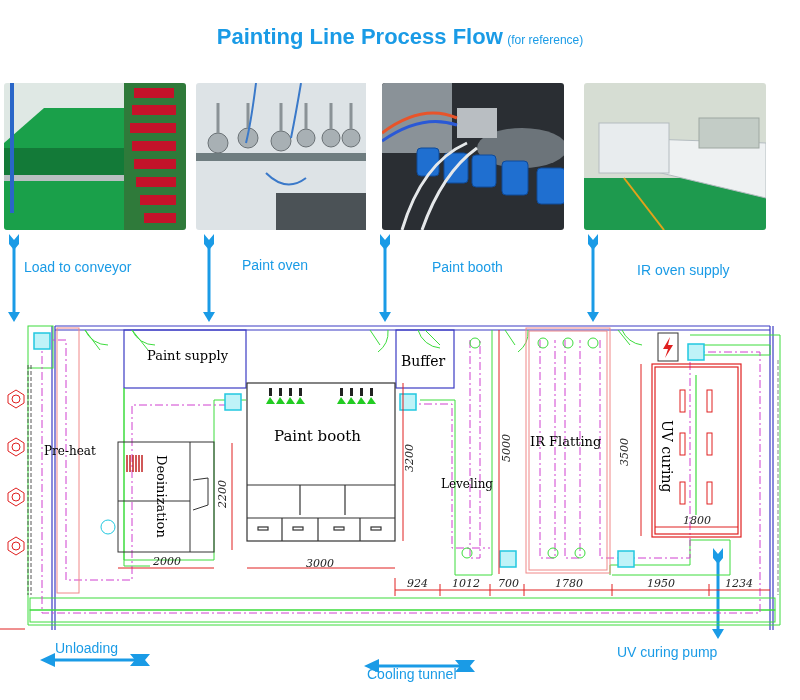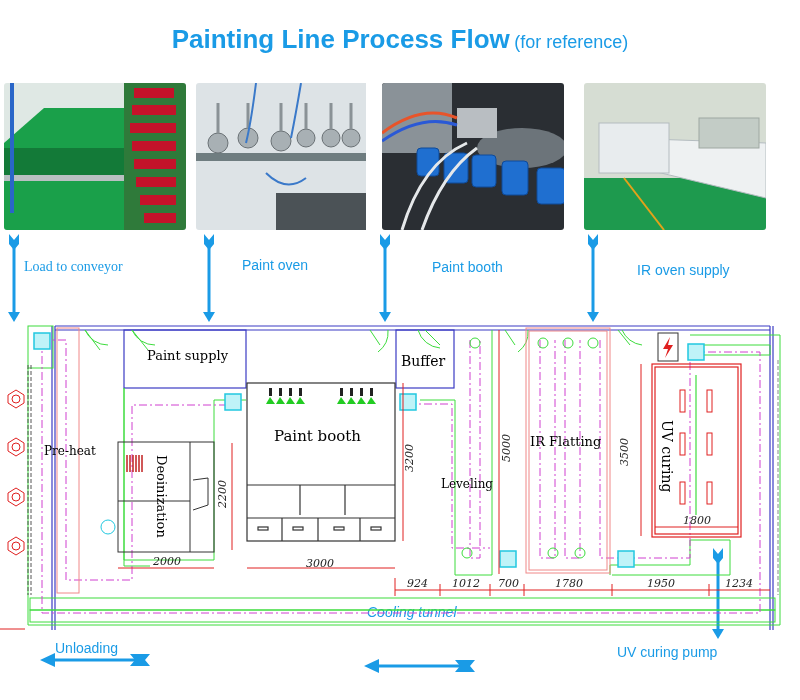--- a/index.html
+++ b/index.html
@@ -1,19 +1,19 @@
 <!DOCTYPE html>
 <html><head>
 <meta charset="utf-8">
 <style>
   html, body { margin: 0; padding: 0; background: #ffffff; }
   body { width: 800px; height: 700px; position: relative; overflow: hidden; font-family: "Liberation Sans", sans-serif; }
   .title { position: absolute; left: 0; top: 24px; width: 800px; text-align: center; color: #1a9be6; }
-  .title .main { font-size: 26px; font-weight: bold; }
-  .title .sub { font-size: 18px; font-weight: normal; }
+  .title .main { font-size: 22px; font-weight: bold; }
+  .title .sub { font-size: 12px; font-weight: normal; }
   .photo { position: absolute; top: 83px; width: 182px; height: 147px; border-radius: 3px; overflow: hidden; }
   .photo svg { display: block; }
   .cap { position: absolute; color: #1a9be6; font-size: 14px; white-space: nowrap; }
   svg.plan { position: absolute; left: 0; top: 0; }
   .cad { font-family: "DejaVu Serif", "Liberation Serif", serif; fill: #000; }
   .dim { font-family: "DejaVu Serif", "Liberation Serif", serif; font-style: italic; fill: #222; font-size: 11px; }
 </style>
 </head>
 <body>
 
@@ -95,26 +95,26 @@
   <svg width="182" height="147" viewBox="0 0 182 147">
     <rect width="182" height="147" fill="#d6ddd3"></rect>
     <rect x="0" y="95" width="182" height="52" fill="#1e9a4e"></rect>
     <polygon points="35,55 182,60 182,115 35,80" fill="#eef1f2" stroke="#b4bcc0"></polygon>
     <rect x="15" y="40" width="70" height="50" fill="#e8ecee" stroke="#b4bcc0"></rect>
     <line x1="40" y1="95" x2="80" y2="147" stroke="#e3a21a" stroke-width="2"></line>
     <rect x="115" y="35" width="60" height="30" fill="#c3ccc6" stroke="#9ea8a2"></rect>
   </svg>
 </div>
 
-<div class="cap" style="left:24px; top:259px;font-family:Liberation Serif, serif;">Load to conveyor</div>
+<div class="cap" style="left:24px; top:259px;">Load to conveyor</div>
 <div class="cap" style="left:242px; top:257px;">Paint oven</div>
 <div class="cap" style="left:432px; top:259px;">Paint booth</div>
 <div class="cap" style="left:637px; top:262px;">IR oven supply</div>
 <div class="cap" style="left:55px; top:640px;">Unloading</div>
-<div class="cap" style="left:367px; top:604px;font-style:italic;">Cooling tunnel</div>
+<div class="cap" style="left:367px; top:666px;">Cooling tunnel</div>
 <div class="cap" style="left:617px; top:644px;">UV curing pump</div>
 
 <svg class="plan" width="800" height="700" viewBox="0 0 800 700">
   <defs>
     <g id="arrowhead-down">
       <polygon points="-5,0 0,6 5,0 5,10 0,16 -5,10" fill="#1a9be6"></polygon>
     </g>
   </defs>
 
   <g>

